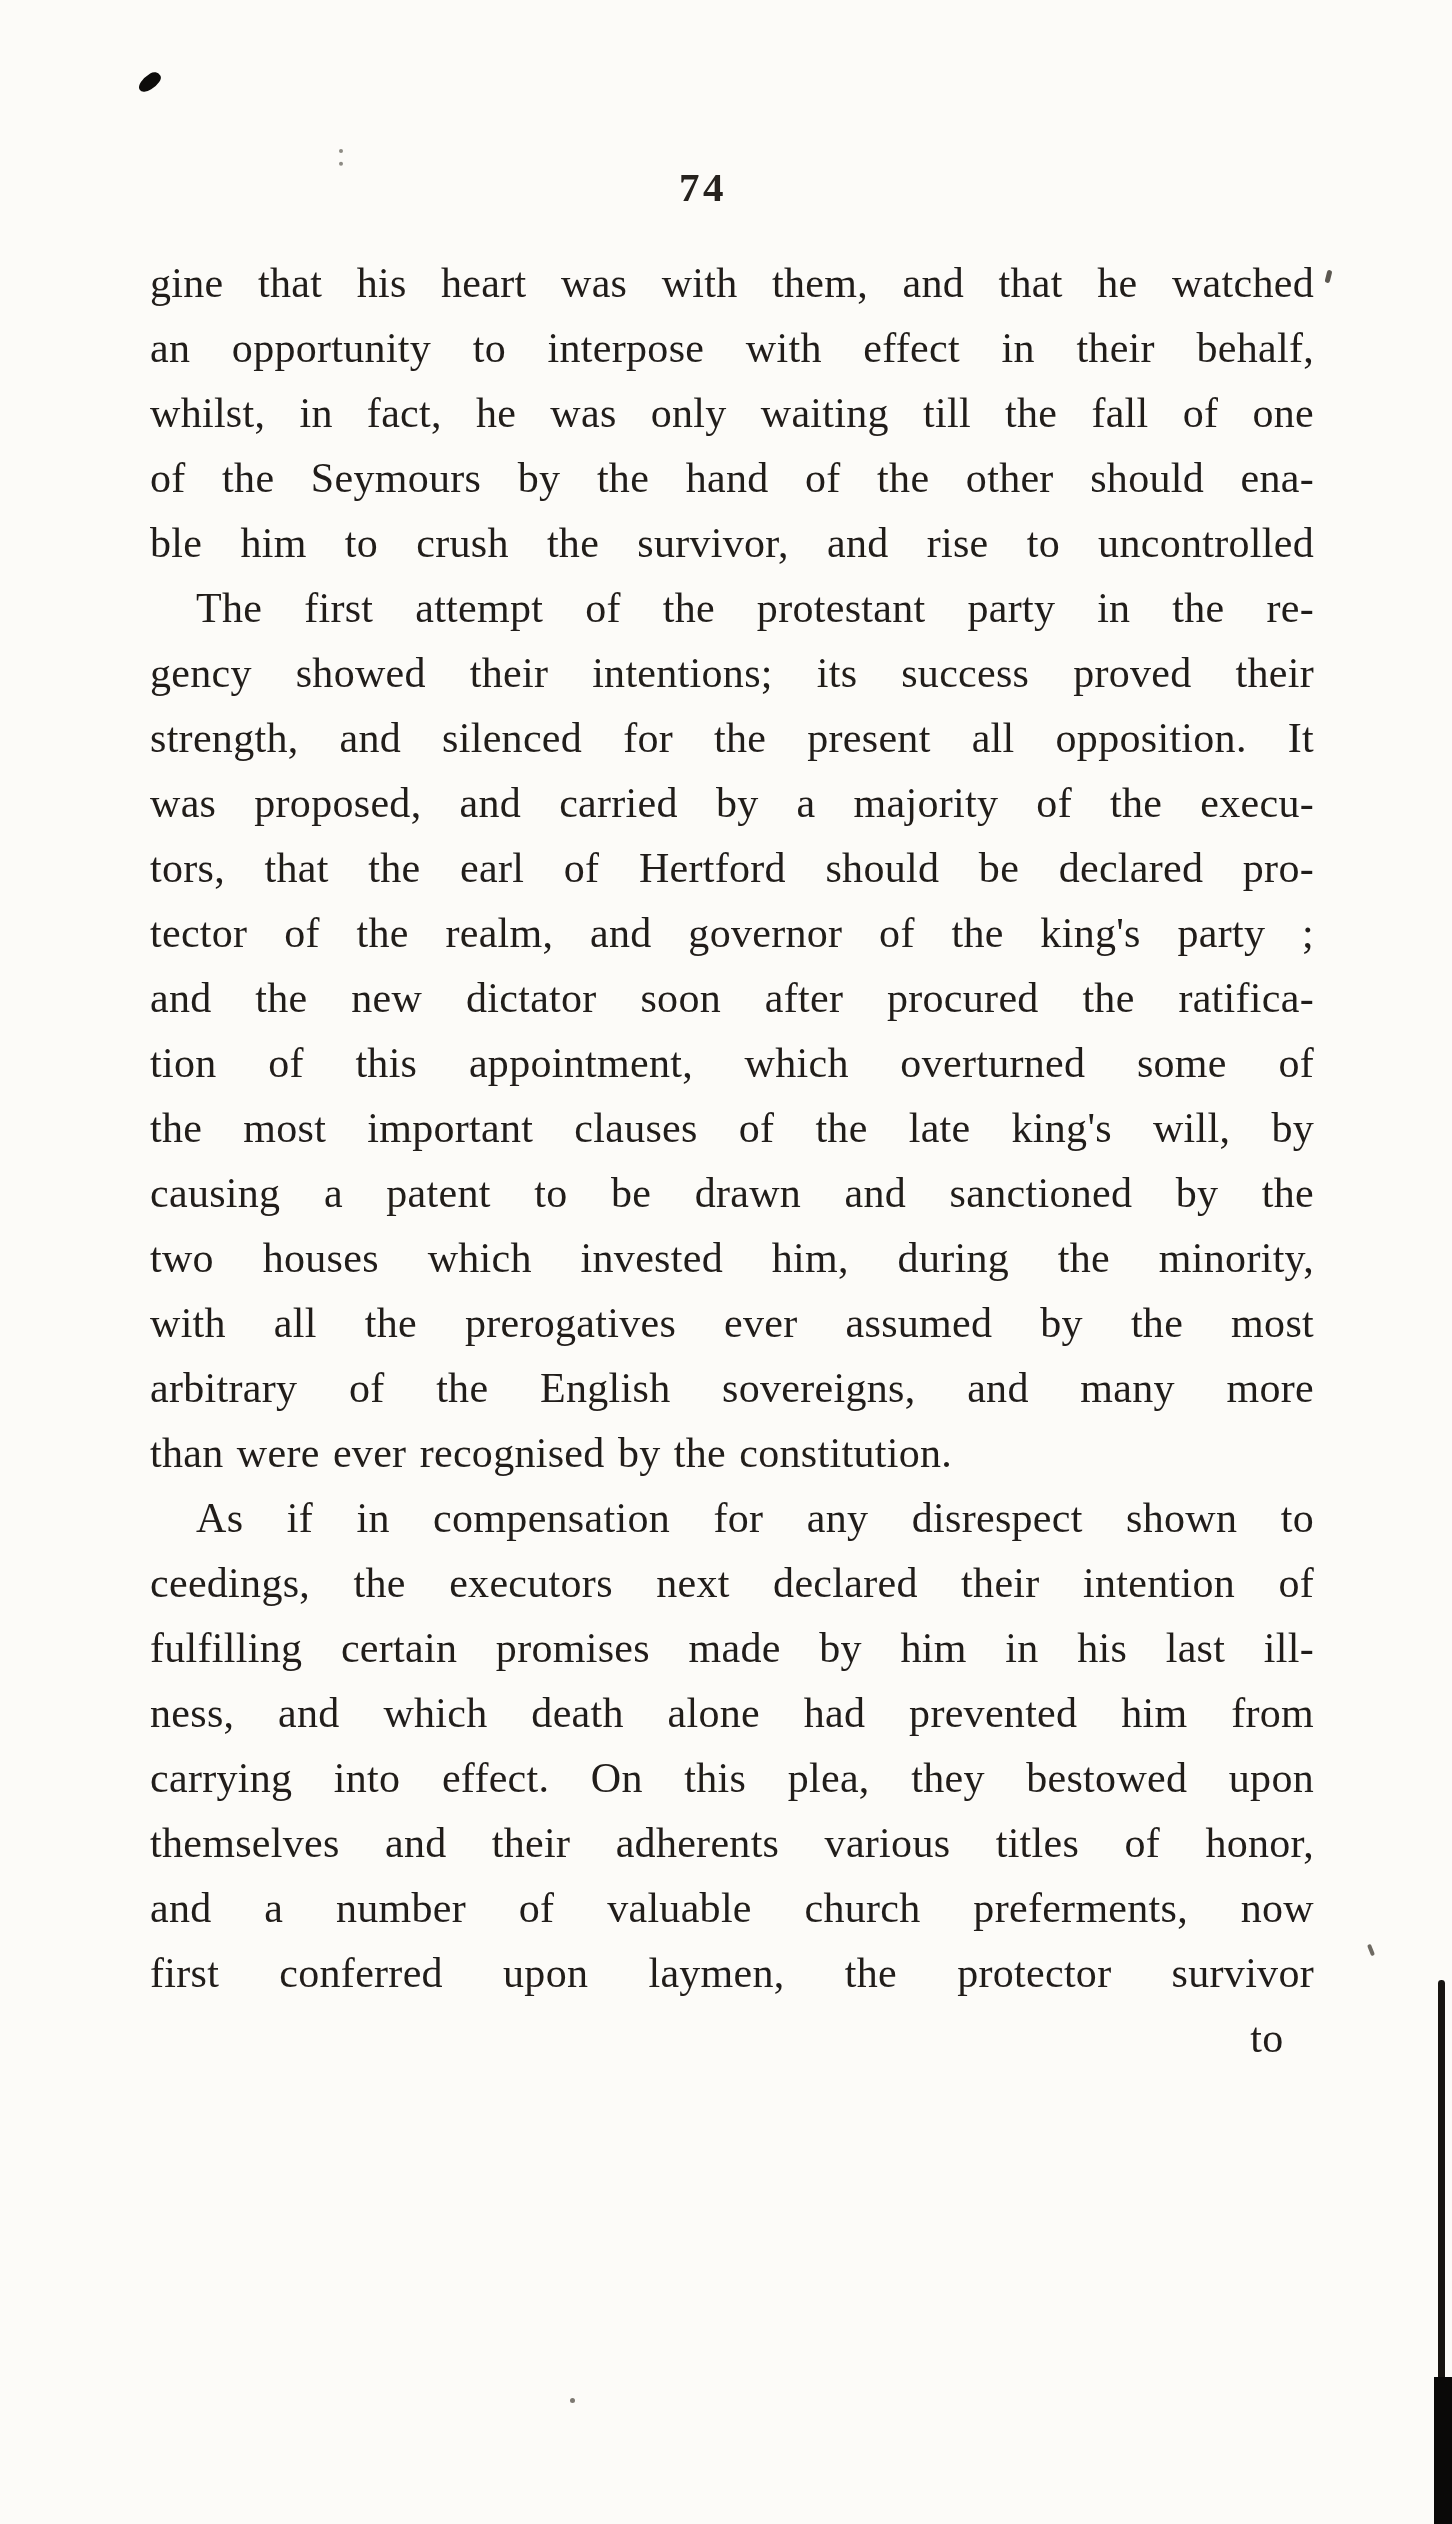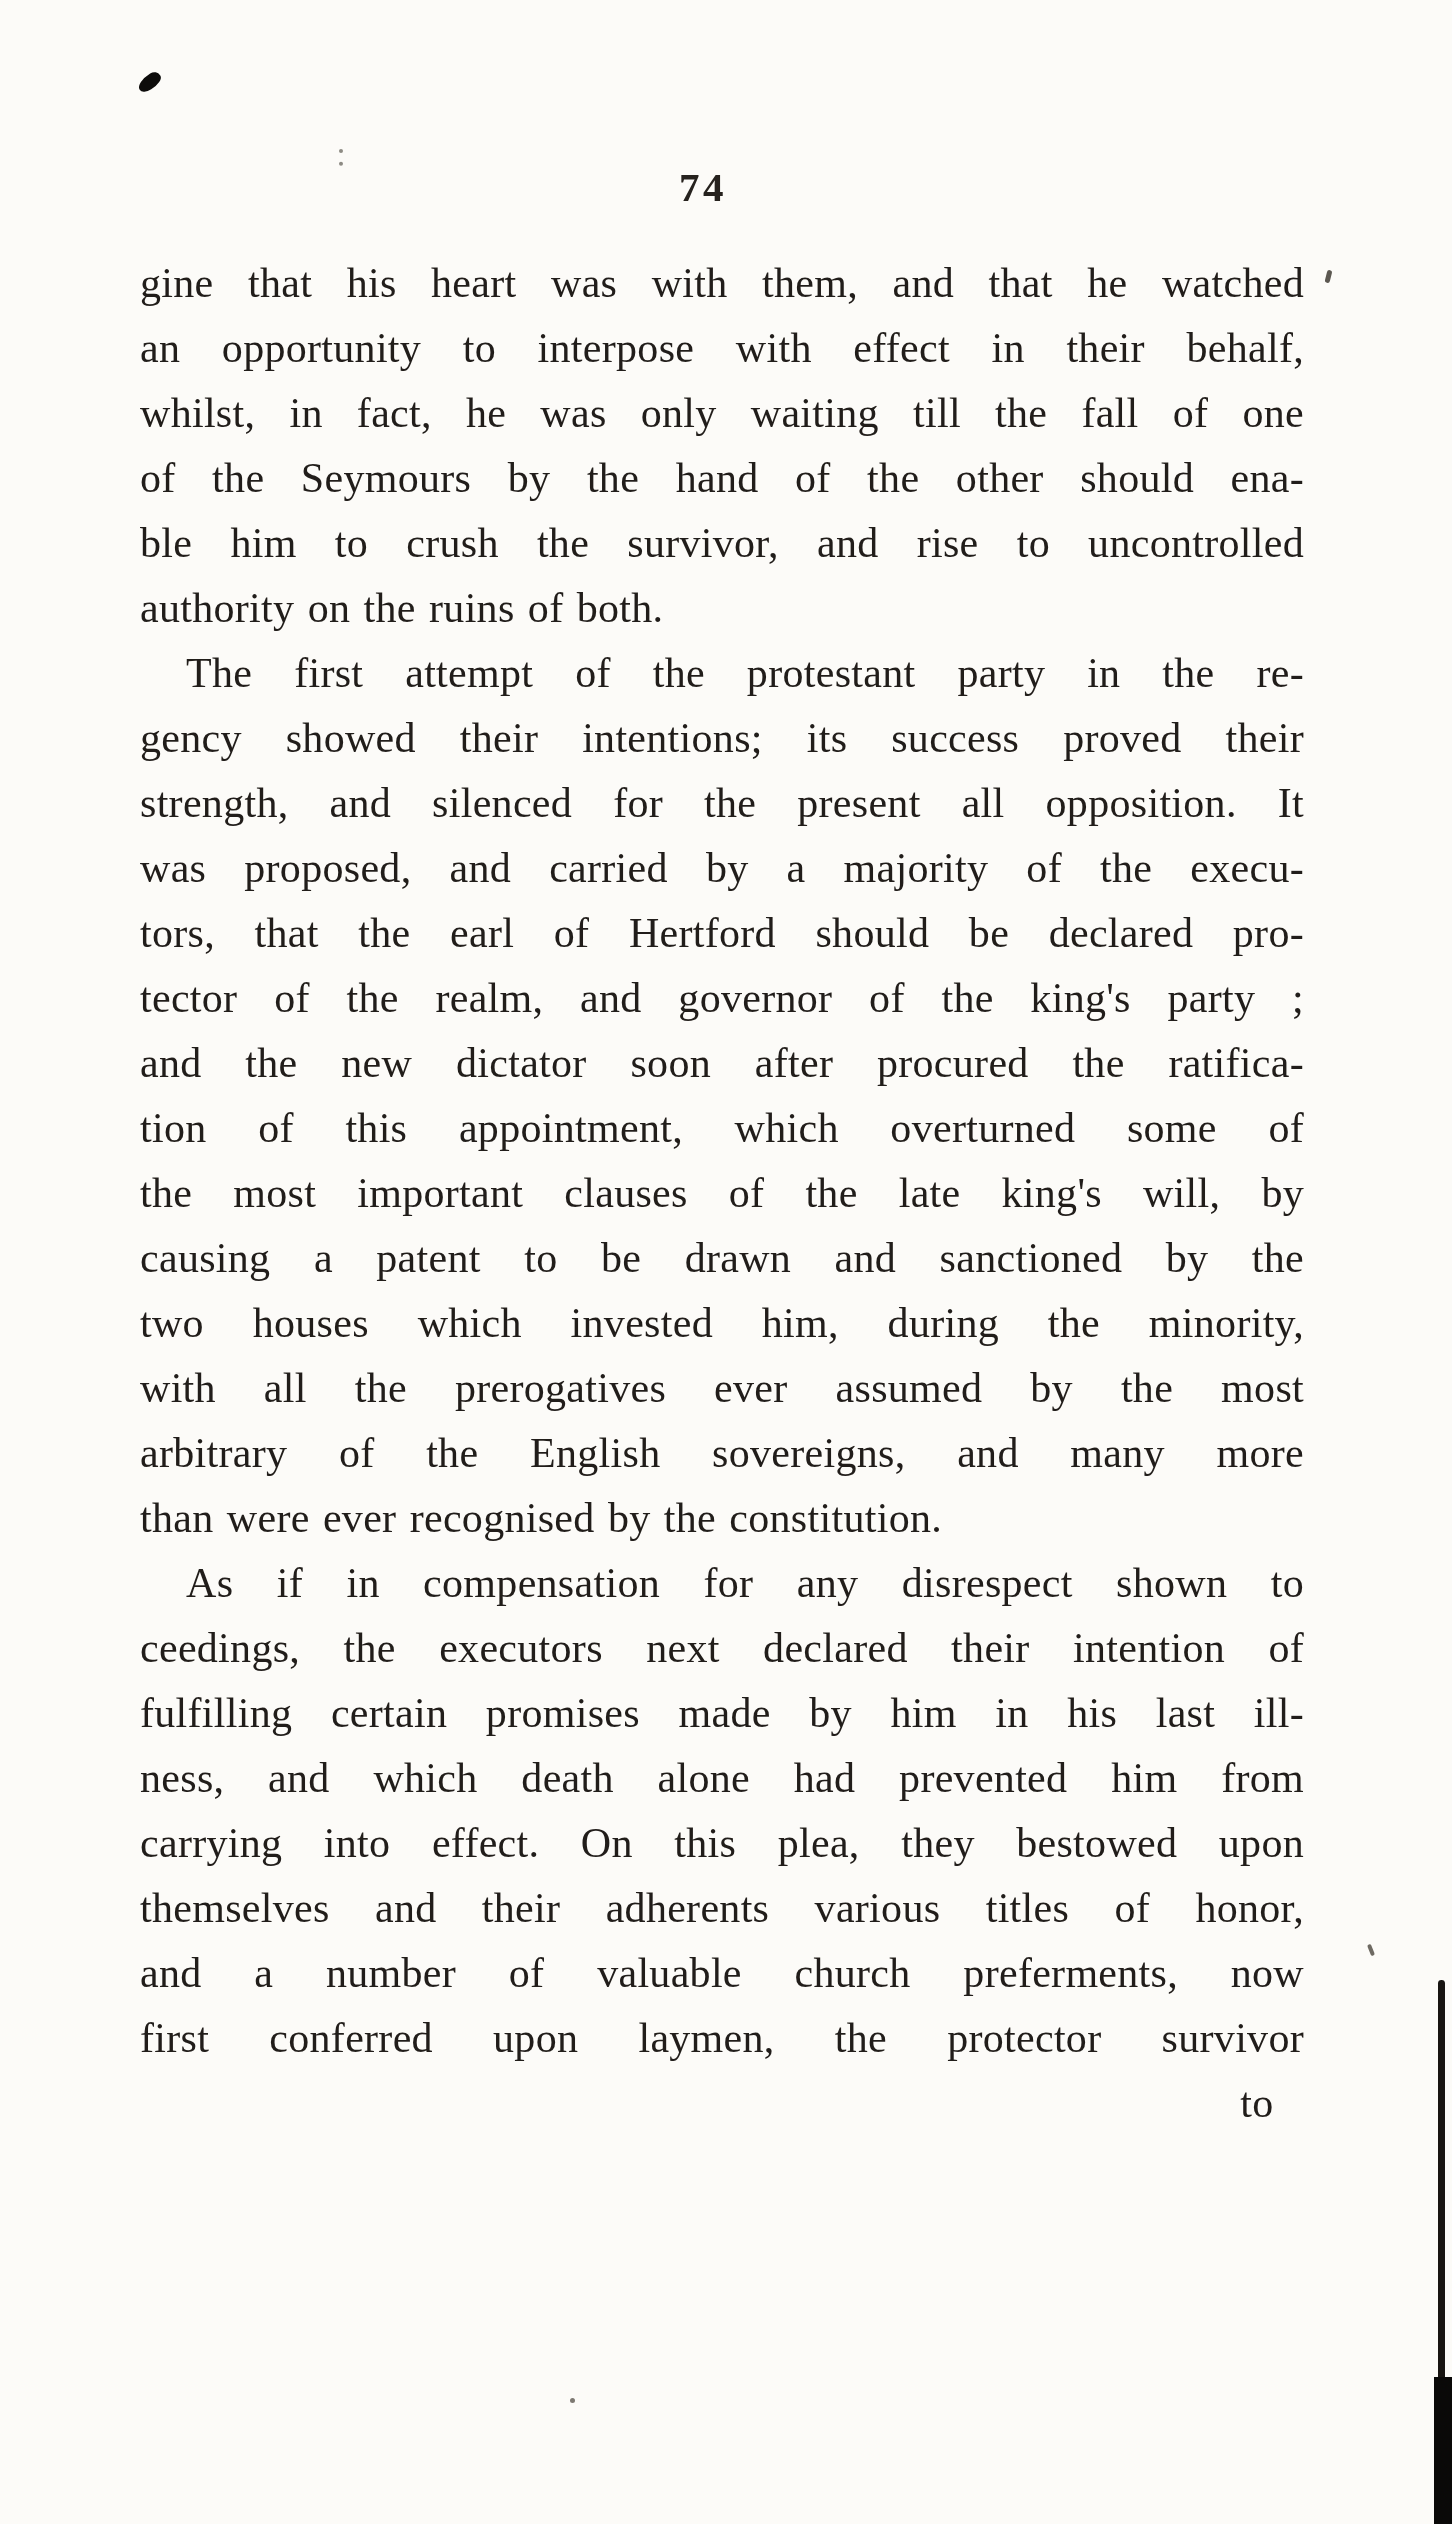--- a/index.html
+++ b/index.html
@@ -24,21 +24,21 @@
     width: 1164px;
     text-align: center;
     font-size: 41px;
     letter-spacing: 3.4px;
     font-weight: bold;
     color: #26221e;
   }
   .text-block {
     position: absolute;
     top: 251px;
-    left: 140px;
+    left: 150px;
     width: 1164px;
     font-size: 42px;
     line-height: 65px;
     word-spacing: 2.5px;
     letter-spacing: 0.3px;
   }
   .line {
     margin: 0;
     text-align: justify;
     text-align-last: justify;
@@ -135,21 +135,20 @@
 
   <div class="page-number">74</div>
 
   <div class="text-block">
 
     <p class="line">gine that his heart was with them, and that he watched</p>
     <p class="line">an opportunity to interpose with effect in their behalf,</p>
     <p class="line">whilst, in fact, he was only waiting till the fall of one</p>
     <p class="line">of the Seymours by the hand of the other should ena-</p>
     <p class="line">ble him to crush the survivor, and rise to uncontrolled</p>
-    <p class="line para-end">authority on the ruins of both.</p>
 
     <p class="line indent">The first attempt of the protestant party in the re-</p>
     <p class="line">gency showed their intentions; its success proved their</p>
     <p class="line">strength, and silenced for the present all opposition.  It</p>
     <p class="line">was proposed, and carried by a majority of the execu-</p>
     <p class="line">tors, that the earl of Hertford should be declared pro-</p>
     <p class="line">tector of the realm, and governor of the king's party ;</p>
     <p class="line">and the new dictator soon after procured the ratifica-</p>
     <p class="line">tion of this appointment, which overturned some of</p>
     <p class="line">the most important clauses of the late king's will, by</p>

